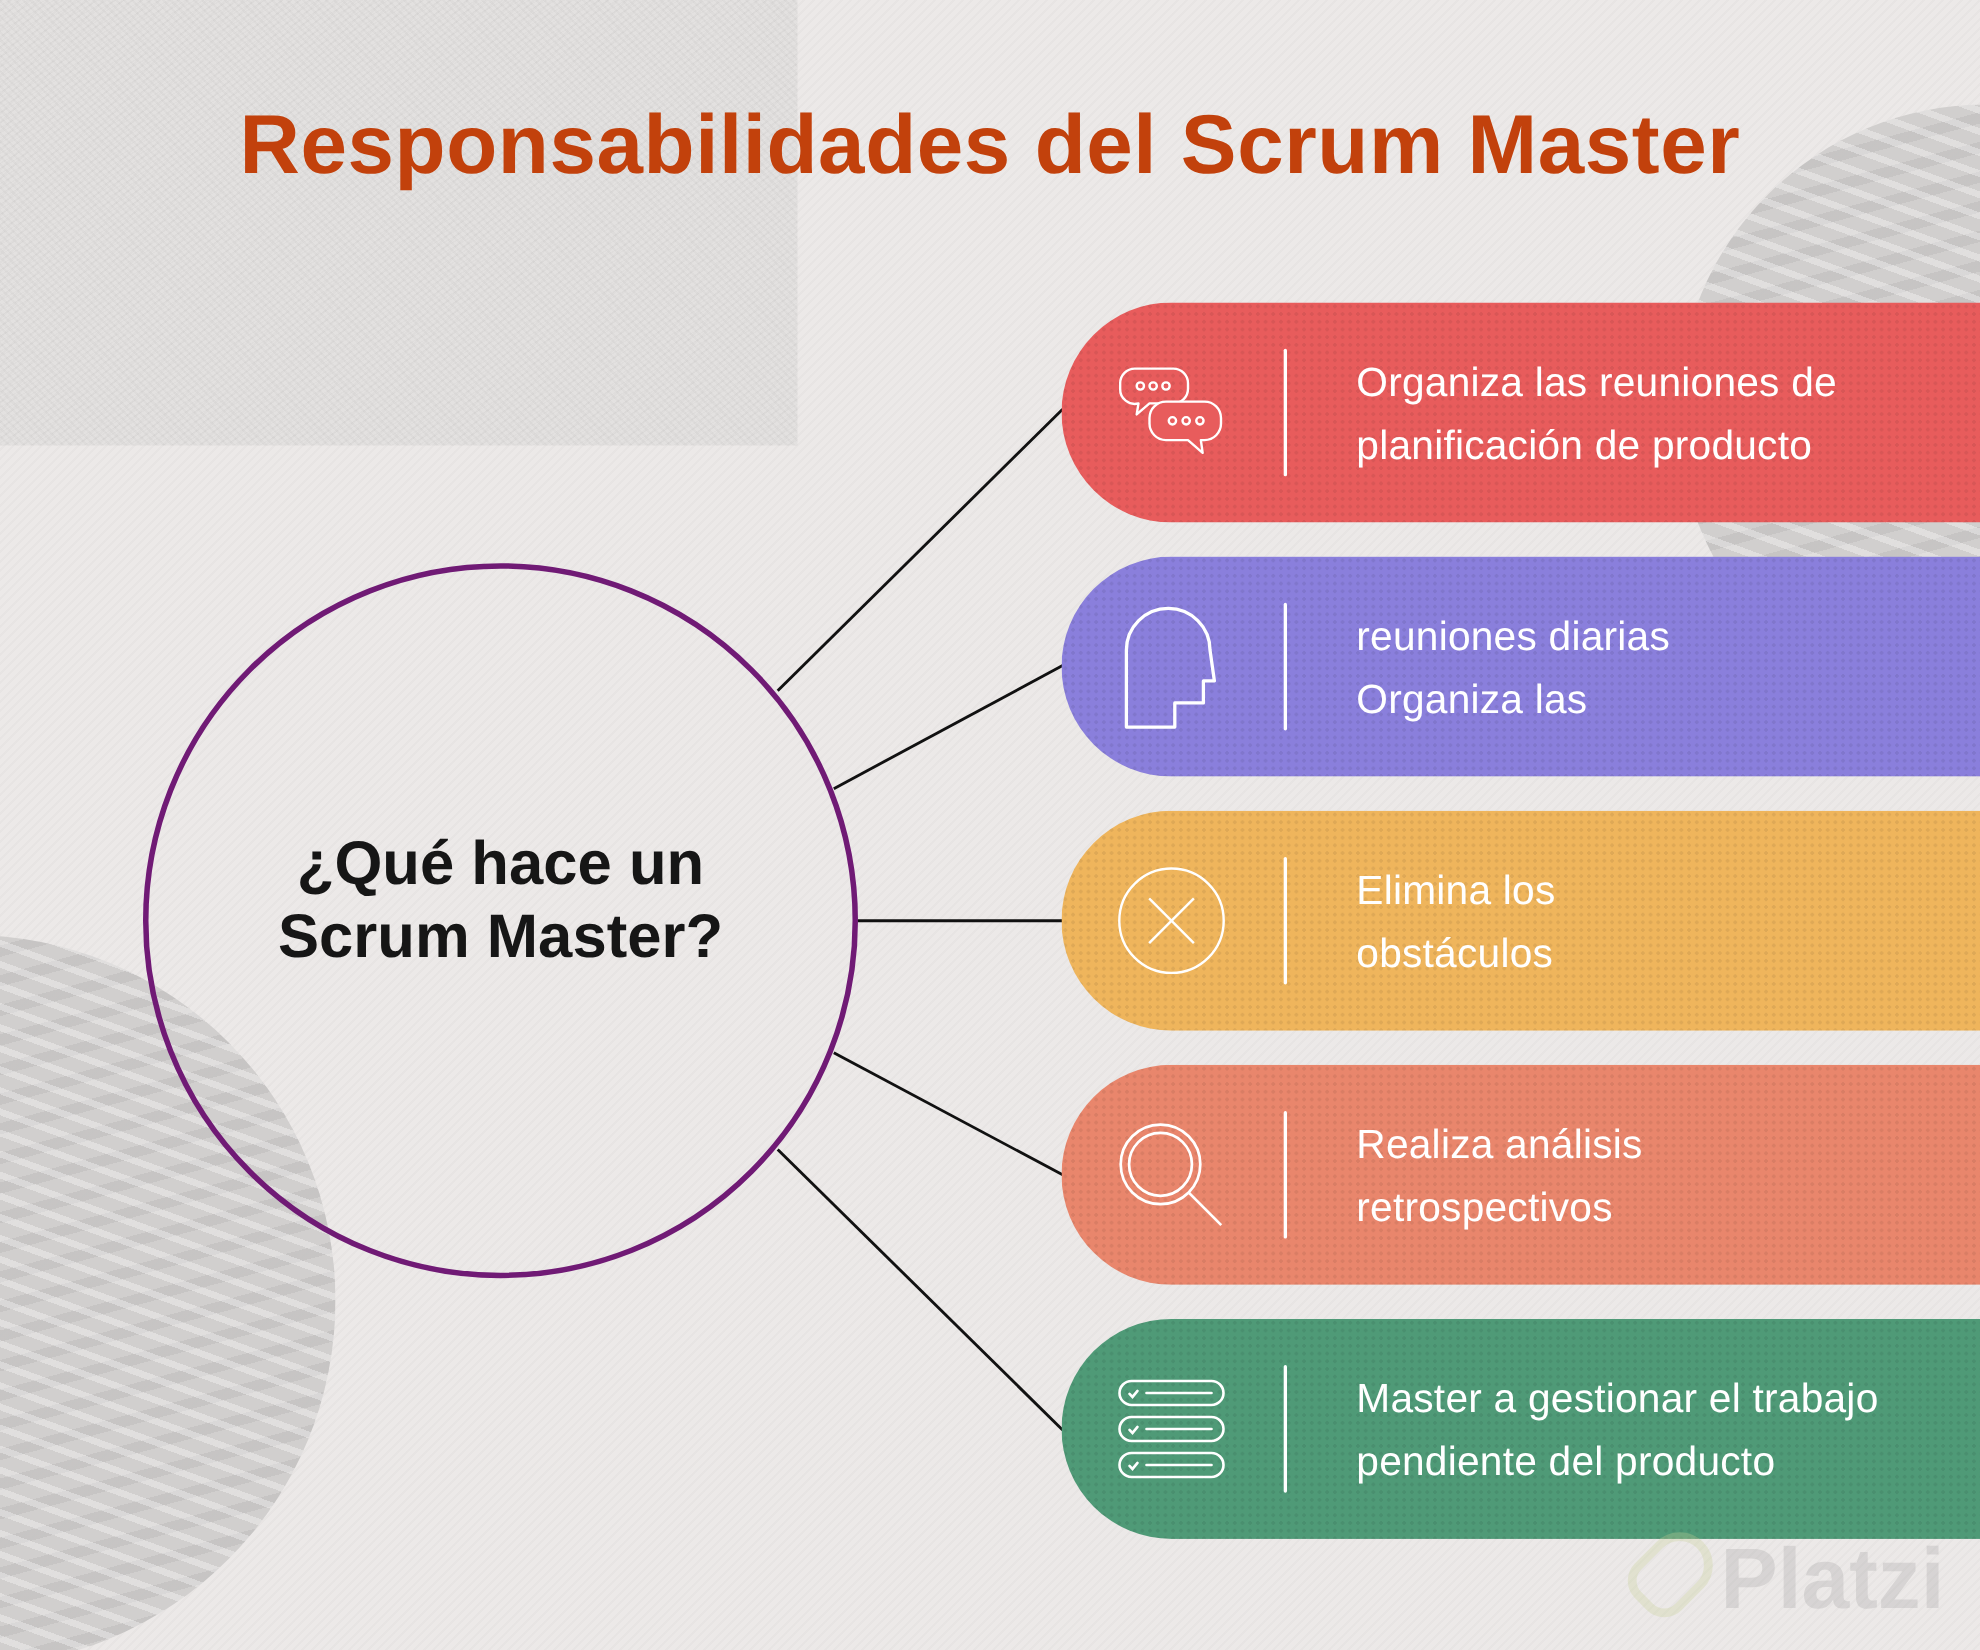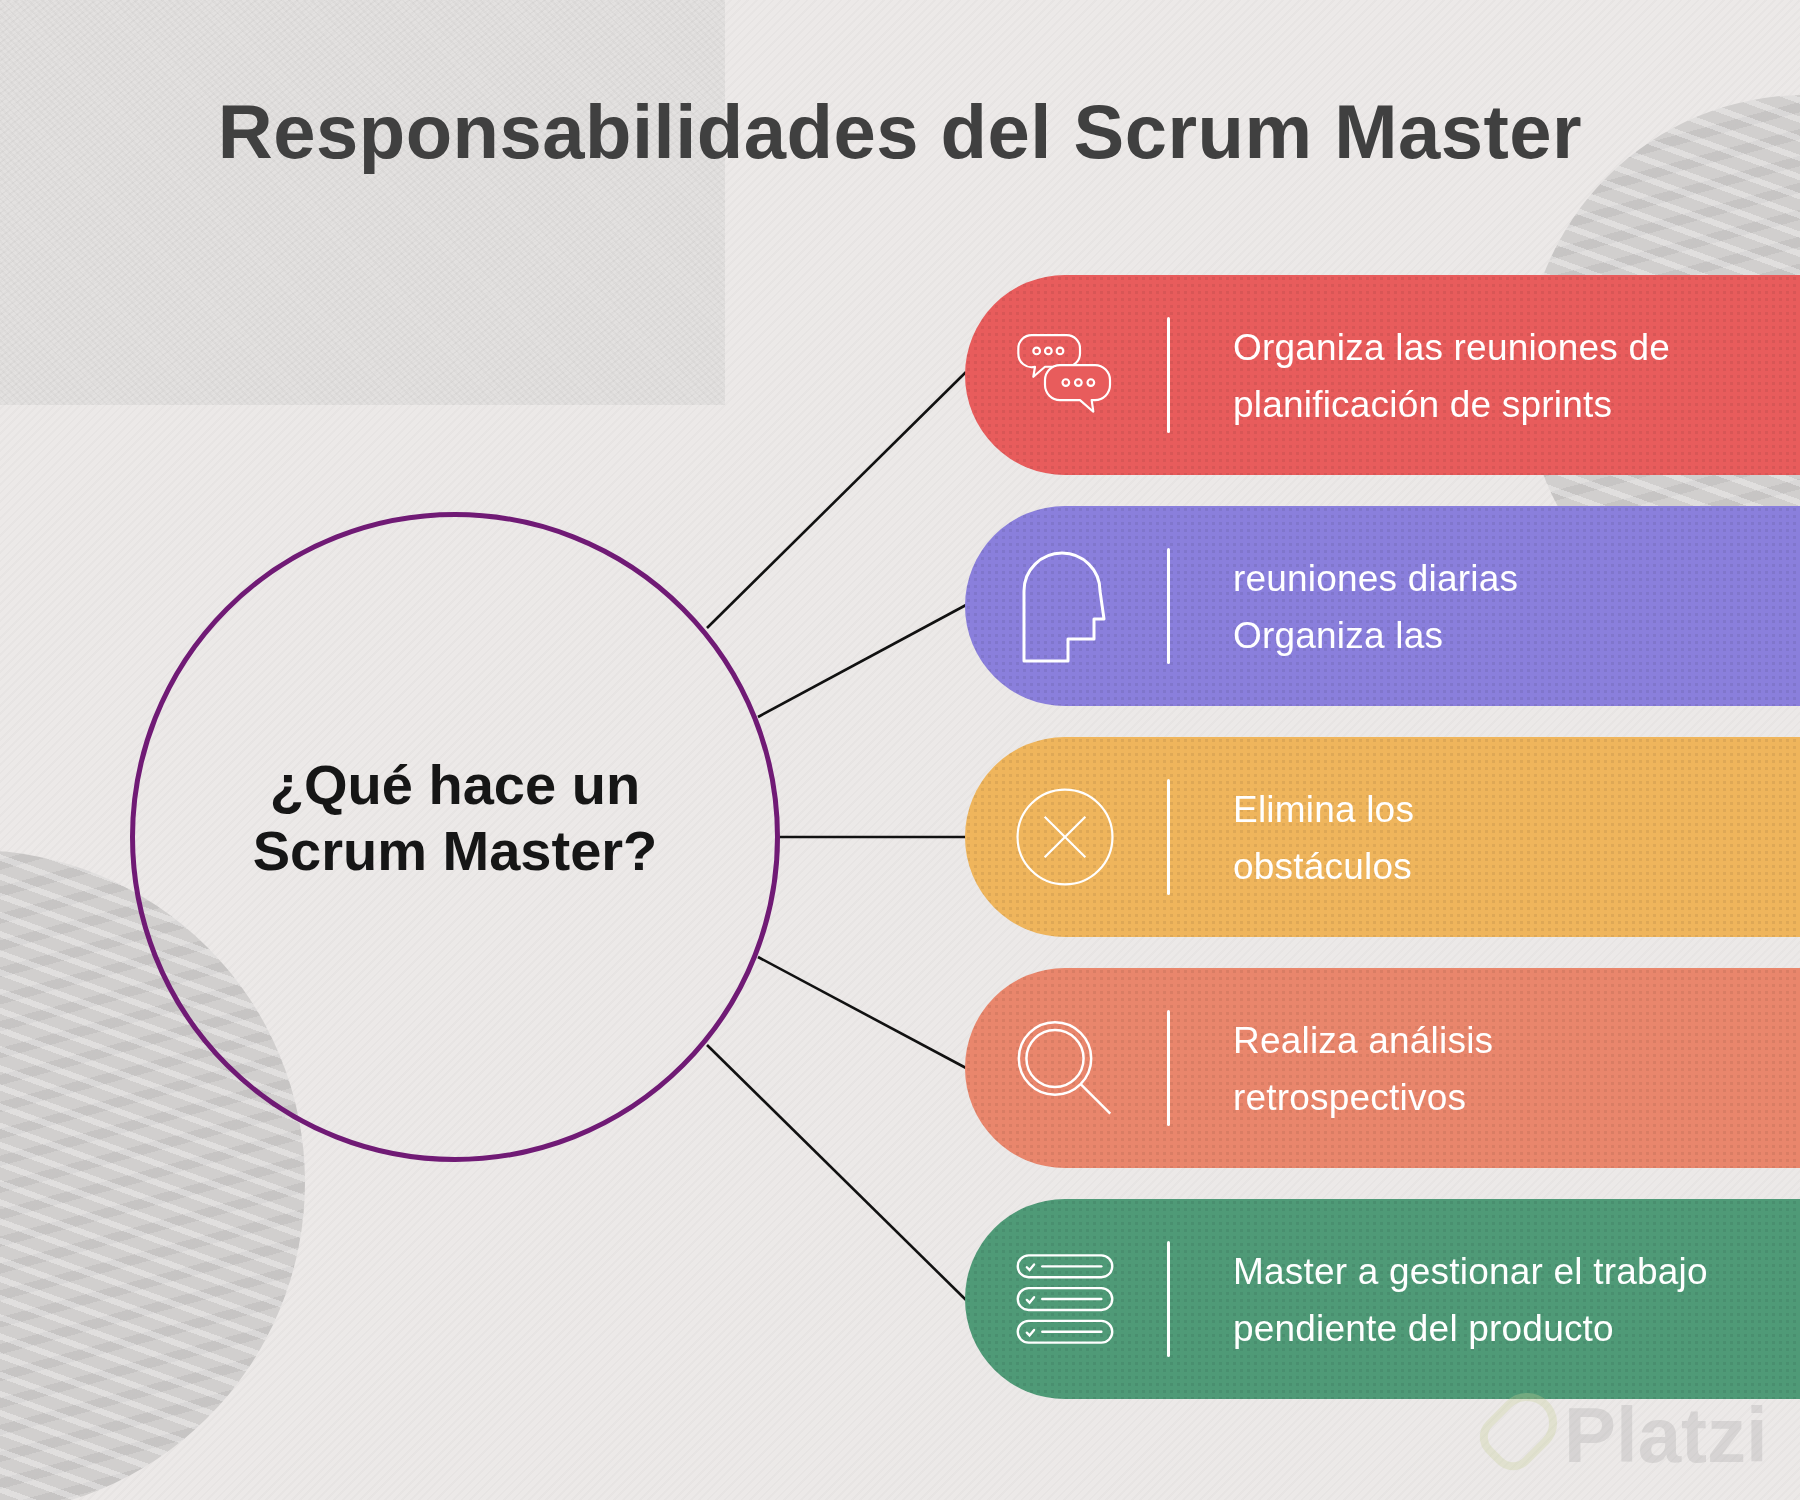--- a/index.html
+++ b/index.html
@@ -28,21 +28,21 @@
         repeating-linear-gradient(-15deg, rgba(160,160,160,0.25) 0 10px, transparent 10px 26px),
         #cfcdcc;
       opacity: 0.9;
     }
     .moon-left { left: -360px; top: 850px; width: 665px; height: 665px; }
     .moon-right { left: 1525px; top: 95px; width: 560px; height: 560px; }
 
     .title {
       position: absolute; left: 0; top: 88px; width: 1800px;
       text-align: center;
-      font-size: 76px; font-weight: 700; color: #404040;
+      font-size: 76px; font-weight: 700; color: #c2410c;
       letter-spacing: 0.5px;
     }
 
     svg.connectors { position: absolute; left: 0; top: 0; width: 1800px; height: 1500px; }
 
     .center-circle {
       position: absolute; left: 130px; top: 512px; width: 650px; height: 650px;
       border: 5px solid #701a75; border-radius: 50%;
       display: flex; align-items: center; justify-content: center; flex-direction: column;
       text-align: center;
@@ -117,21 +117,21 @@
         <circle cx="54" cy="23" r="4"></circle>
       <path d="M54 40 h42 a18 18 0 0 1 18 18 v6 a18 18 0 0 1 -18 18 h-4 l2 14 l-16 -14 h-24 a18 18 0 0 1 -18 -18 v-6 a18 18 0 0 1 18 -18 z" fill="#e85c5c"></path>
       <circle cx="61" cy="61" r="4"></circle>
         <circle cx="76" cy="61" r="4"></circle>
         <circle cx="91" cy="61" r="4"></circle>
     </svg>
   </div>
   <div class="divider"></div>
   <div class="label">
     <div>Organiza las reuniones de</div>
-    <div>planificación de sprints</div>
+    <div>planificación de producto</div>
   </div>
 </div>
 
 <div class="pill" style="top:506px;background-color:#8a7fdc">
   <div class="icon-wrap">
     <svg width="90" height="115" viewBox="0 0 90 115" fill="none" stroke="#fff" stroke-width="3" stroke-linejoin="round">
       <path d="M4 112 V42 a38 38 0 0 1 76 0 L84 70 h-10 v20 h-26 v22 z"></path>
     </svg>
   </div>
   <div class="divider"></div>

